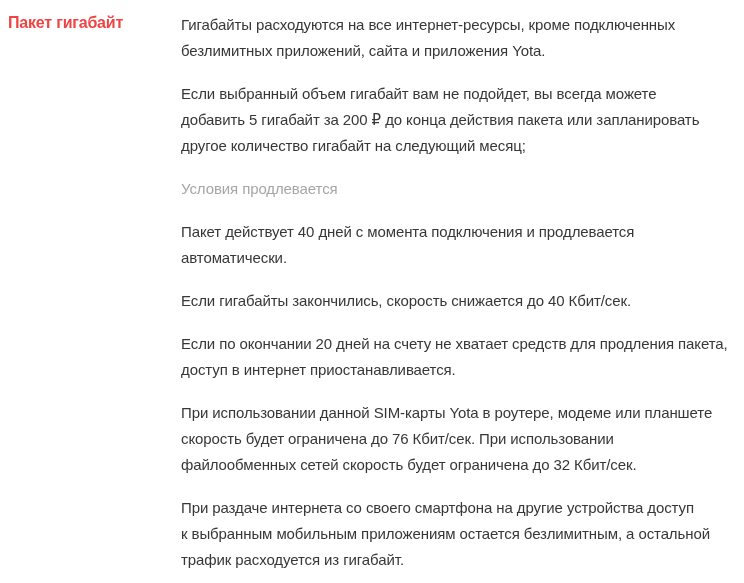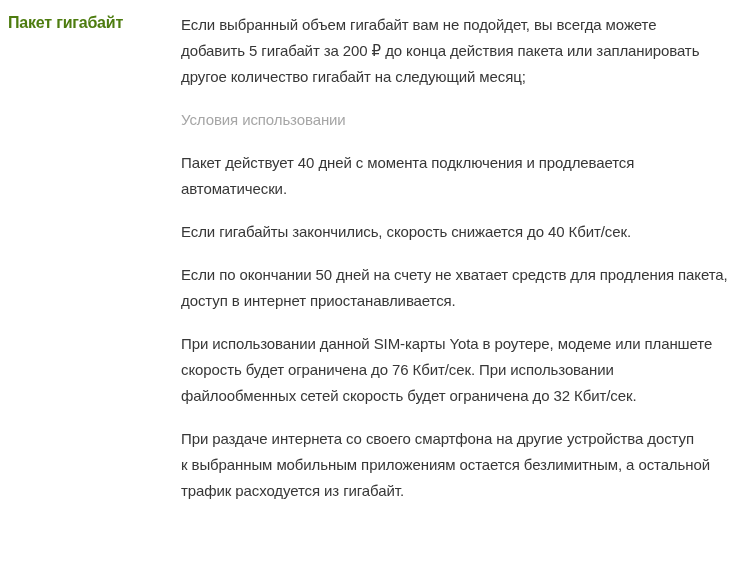--- a/index.html
+++ b/index.html
@@ -14,21 +14,21 @@
     padding: 12px 4px 10px 8px;
     width: 744px;
     min-height: 583px;
   }
   .term-col {
     padding-top: 2px;
   }
   .term-label {
     font-size: 16px;
     font-weight: bold;
-    color: #4d7c0f;
+    color: #ef4444;
     letter-spacing: -0.2px;
   }
   .definition-col {
     padding-left: 0;
     max-width: 566px;
   }
   .para {
     font-size: 15px;
     line-height: 26px;
     color: #373737;
@@ -47,28 +47,30 @@
   }
 </style>
 </head>
 <body>
 
 <div class="detail-row">
   <div class="term-col">
     <div class="term-label">Пакет гигабайт</div>
   </div>
   <div class="definition-col">
+    <p class="para">Гигабайты расходуются на все интернет-ресурсы, кроме подключенных
+безлимитных приложений, сайта и приложения Yota.</p>
     <p class="para">Если выбранный объем гигабайт вам не подойдет, вы всегда можете
 добавить 5 гигабайт за 200 ₽ до конца действия пакета или запланировать
 другое количество гигабайт на следующий месяц;</p>
-    <h3 class="subheading">Условия использовании</h3>
+    <h3 class="subheading">Условия продлевается</h3>
     <p class="para">Пакет действует 40 дней с момента подключения и продлевается
 автоматически.</p>
     <p class="para">Если гигабайты закончились, скорость снижается до 40 Кбит/сек.</p>
-    <p class="para">Если по окончании 50 дней на счету не хватает средств для продления пакета,
+    <p class="para">Если по окончании 20 дней на счету не хватает средств для продления пакета,
 доступ в интернет приостанавливается.</p>
     <p class="para">При использовании данной SIM-карты Yota в роутере, модеме или планшете
 скорость будет ограничена до 76 Кбит/сек. При использовании
 файлообменных сетей скорость будет ограничена до 32 Кбит/сек.</p>
     <p class="para">При раздаче интернета со своего смартфона на другие устройства доступ
 к выбранным мобильным приложениям остается безлимитным, а остальной
 трафик расходуется из гигабайт.</p>
   </div>
 </div>
 

